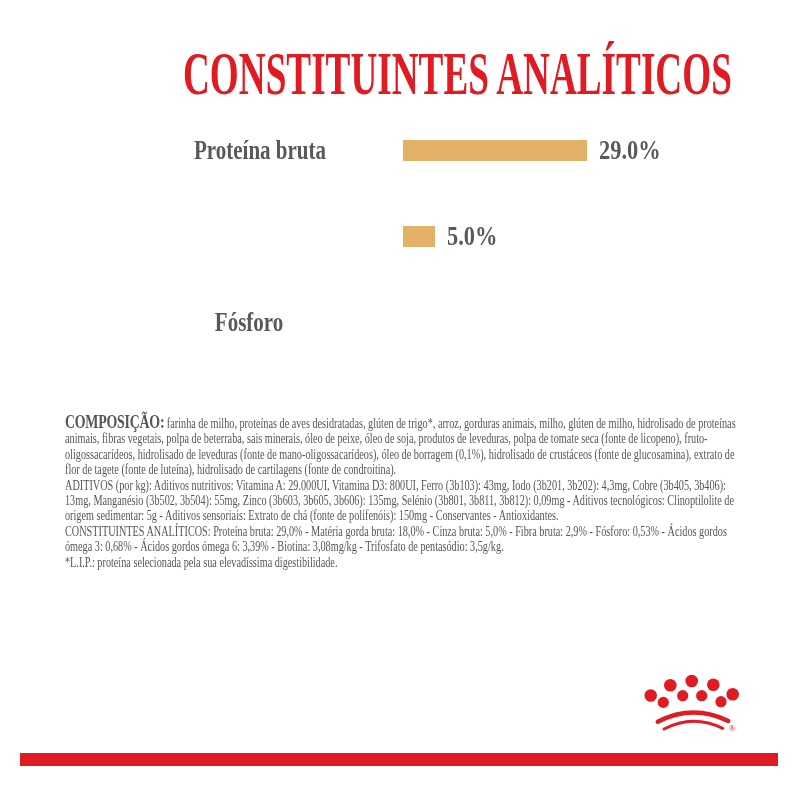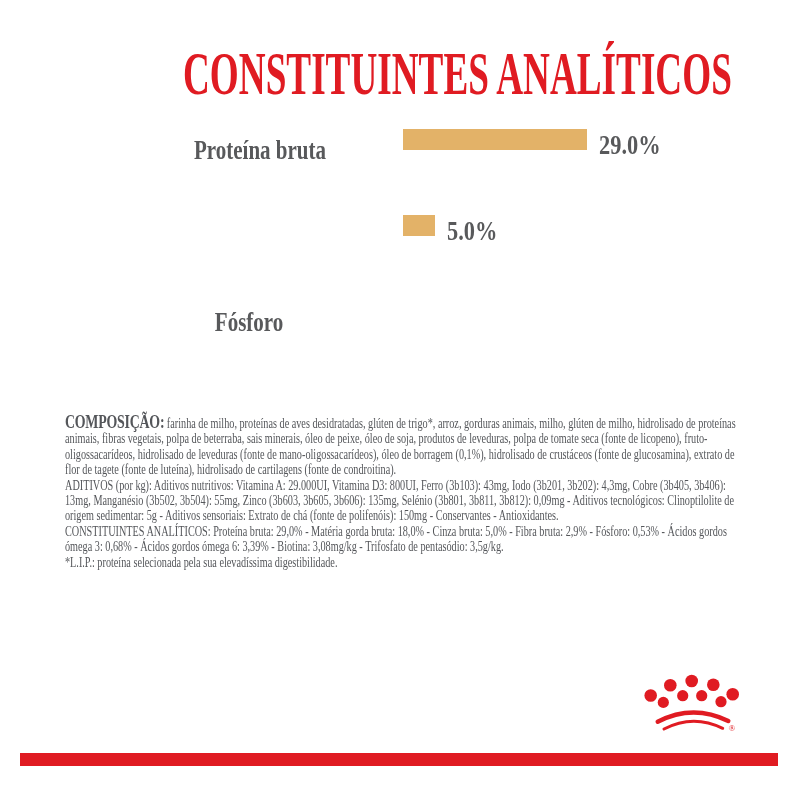--- a/index.html
+++ b/index.html
@@ -10,21 +10,21 @@
   .title{position:absolute;top:42px;left:0;width:800px;margin:0;text-align:center;
          font-size:62px;line-height:62px;font-weight:bold;color:#e01b22;}
   .title span{display:inline-block;transform:scaleX(.60);transform-origin:center center;white-space:nowrap;}
 
   
   .chart{position:absolute;left:0;top:0;width:800px;height:360px;}
   .row{position:absolute;left:0;width:800px;height:43px;}
   .row-label{position:absolute;left:0;top:0;width:390px;height:43px;display:flex;
              justify-content:center;align-items:center;color:#58595b;font-weight:bold;font-size:28px;margin-left:43px;}
   .row-label span{display:inline-block;transform:scaleX(.75);transform-origin:right center;white-space:nowrap;}
-  .barwrap{position:absolute;left:403px;top:0;height:43px;display:flex;align-items:flex-start;gap:12px;}
+  .barwrap{position:absolute;left:403px;top:0;height:43px;display:flex;align-items:center;gap:12px;}
   .bar{height:21px;background:#e3b268;}
   .val{display:inline-block;color:#58595b;font-weight:bold;font-size:28px;
        transform:scaleX(.80);transform-origin:left center;white-space:nowrap;}
 
   
   .textblock{position:absolute;left:65px;top:414px;width:920px;
              transform:scaleX(.73);transform-origin:left top;
              font-size:14px;line-height:15.4px;color:#54565a;}
   .textblock p{margin:0;padding:0;}
   .lead{font-weight:bold;font-size:19px;letter-spacing:-.3px;}

